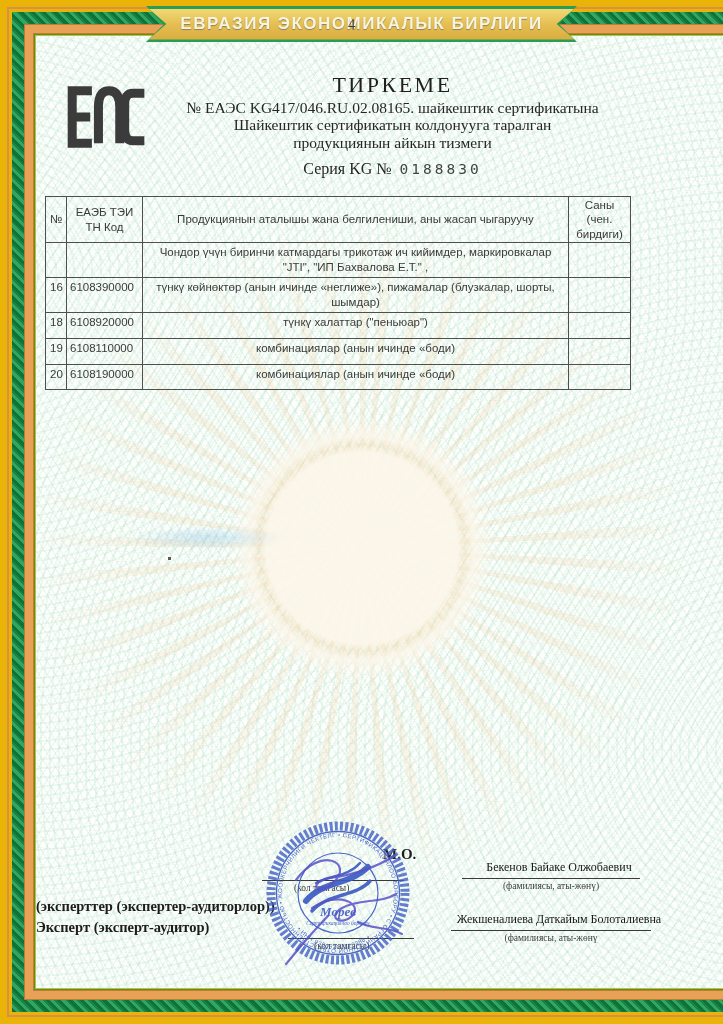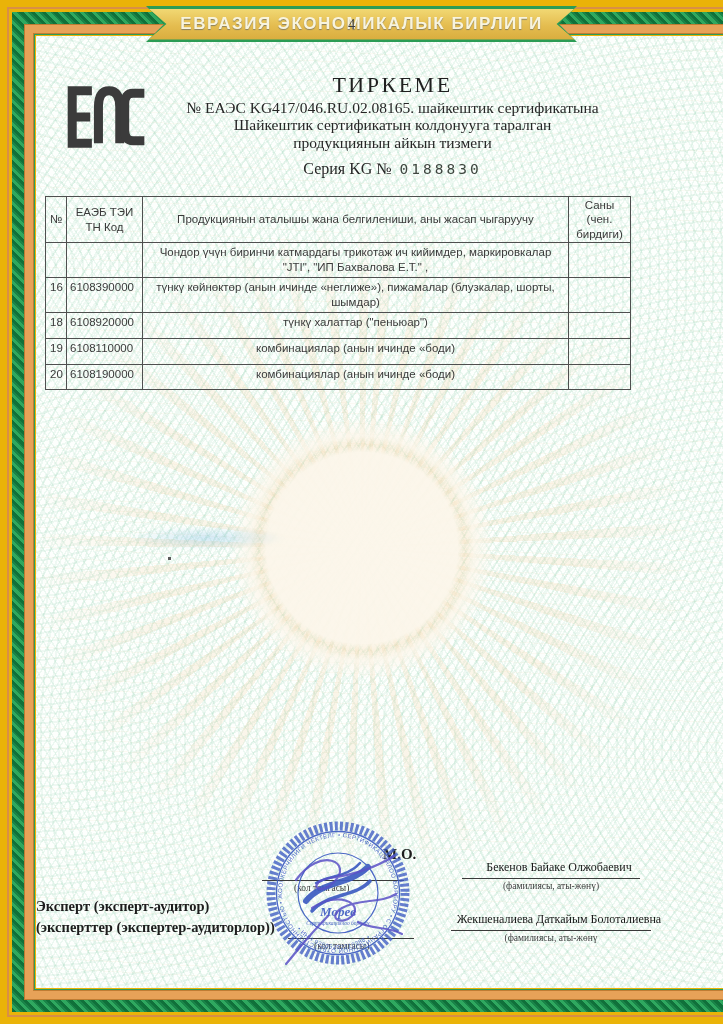--- a/index.html
+++ b/index.html
@@ -196,22 +196,22 @@
     <div class="sig-caption cap-head">(кол тамгасы)</div>
     <div class="mo">М.О.</div>
 
     <div class="name-col nc1">
       <div class="sig-name">Бекенов Байаке Олжобаевич</div>
       <div class="name-rule nr1"></div>
       <div class="name-caption">(фамилиясы, аты-жөнү)</div>
     </div>
 
     <div class="sig-label lbl-expert">
+      <div>(эксперттер (экспертер-аудиторлор))</div>
       <div>Эксперт (эксперт-аудитор)</div>
-      <div>(эксперттер (экспертер-аудиторлор))</div>
     </div>
     <div class="rule rule-expert"></div>
     <div class="sig-caption cap-expert">(кол тамгасы)</div>
 
     <div class="name-col nc2">
       <div class="sig-name">Жекшеналиева Даткайым Болоталиевна</div>
       <div class="name-rule nr2"></div>
       <div class="name-caption">(фамилиясы, аты-жөнү</div>
     </div>
   </div>

